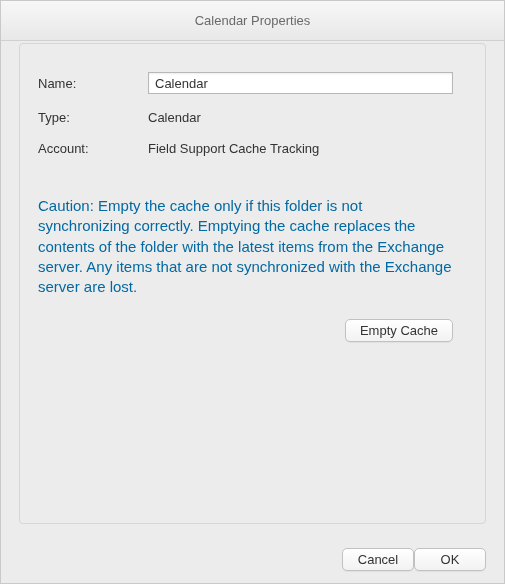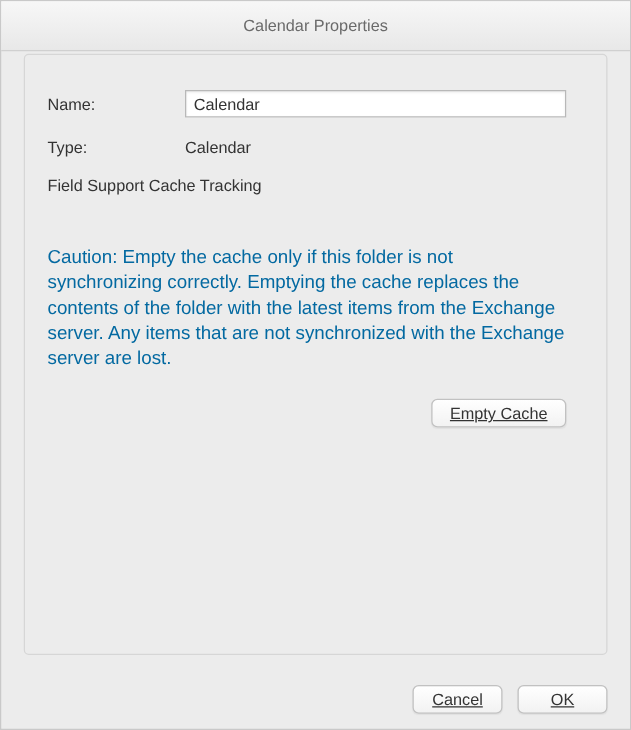--- a/index.html
+++ b/index.html
@@ -122,26 +122,24 @@
       border-radius: 5px;
       background: linear-gradient(#ffffff, #f2f2f2);
       padding: 3px 14px;
       font-size: 13px;
       color: #333;
       font-family: inherit;
       cursor: default;
       min-width: 60px;
       text-align: center;
       box-shadow: 0 1px 1px rgba(0,0,0,0.05);
-      text-decoration: underline;
     }
     .footer {
       display: flex;
       justify-content: flex-end;
-      gap: 12px;
       padding: 10px 18px 12px 6px;
     }
     .footer .mac-button {
       min-width: 72px;
     }
   </style>
 </head>
 <body>
 
 <div class="window">
@@ -158,20 +156,21 @@
         <div class="row-label">Name:</div>
         <input class="text-input" type="text" value="Calendar" style="">
       </div>
 
       <div class="row">
         <div class="row-label">Type:</div>
         <div class="row-value">Calendar</div>
       </div>
 
       <div class="row">
+        <div class="row-label">Account:</div>
         <div class="row-value">Field Support Cache Tracking</div>
       </div>
 
       <div class="caution">Caution: Empty the cache only if this folder is not synchronizing correctly. Emptying the cache replaces the contents of the folder with the latest items from the Exchange server. Any items that are not synchronized with the Exchange server are lost.</div>
 
       <div class="empty-cache-row">
         <button class="mac-button">Empty Cache</button>
       </div>
 
     </div>

